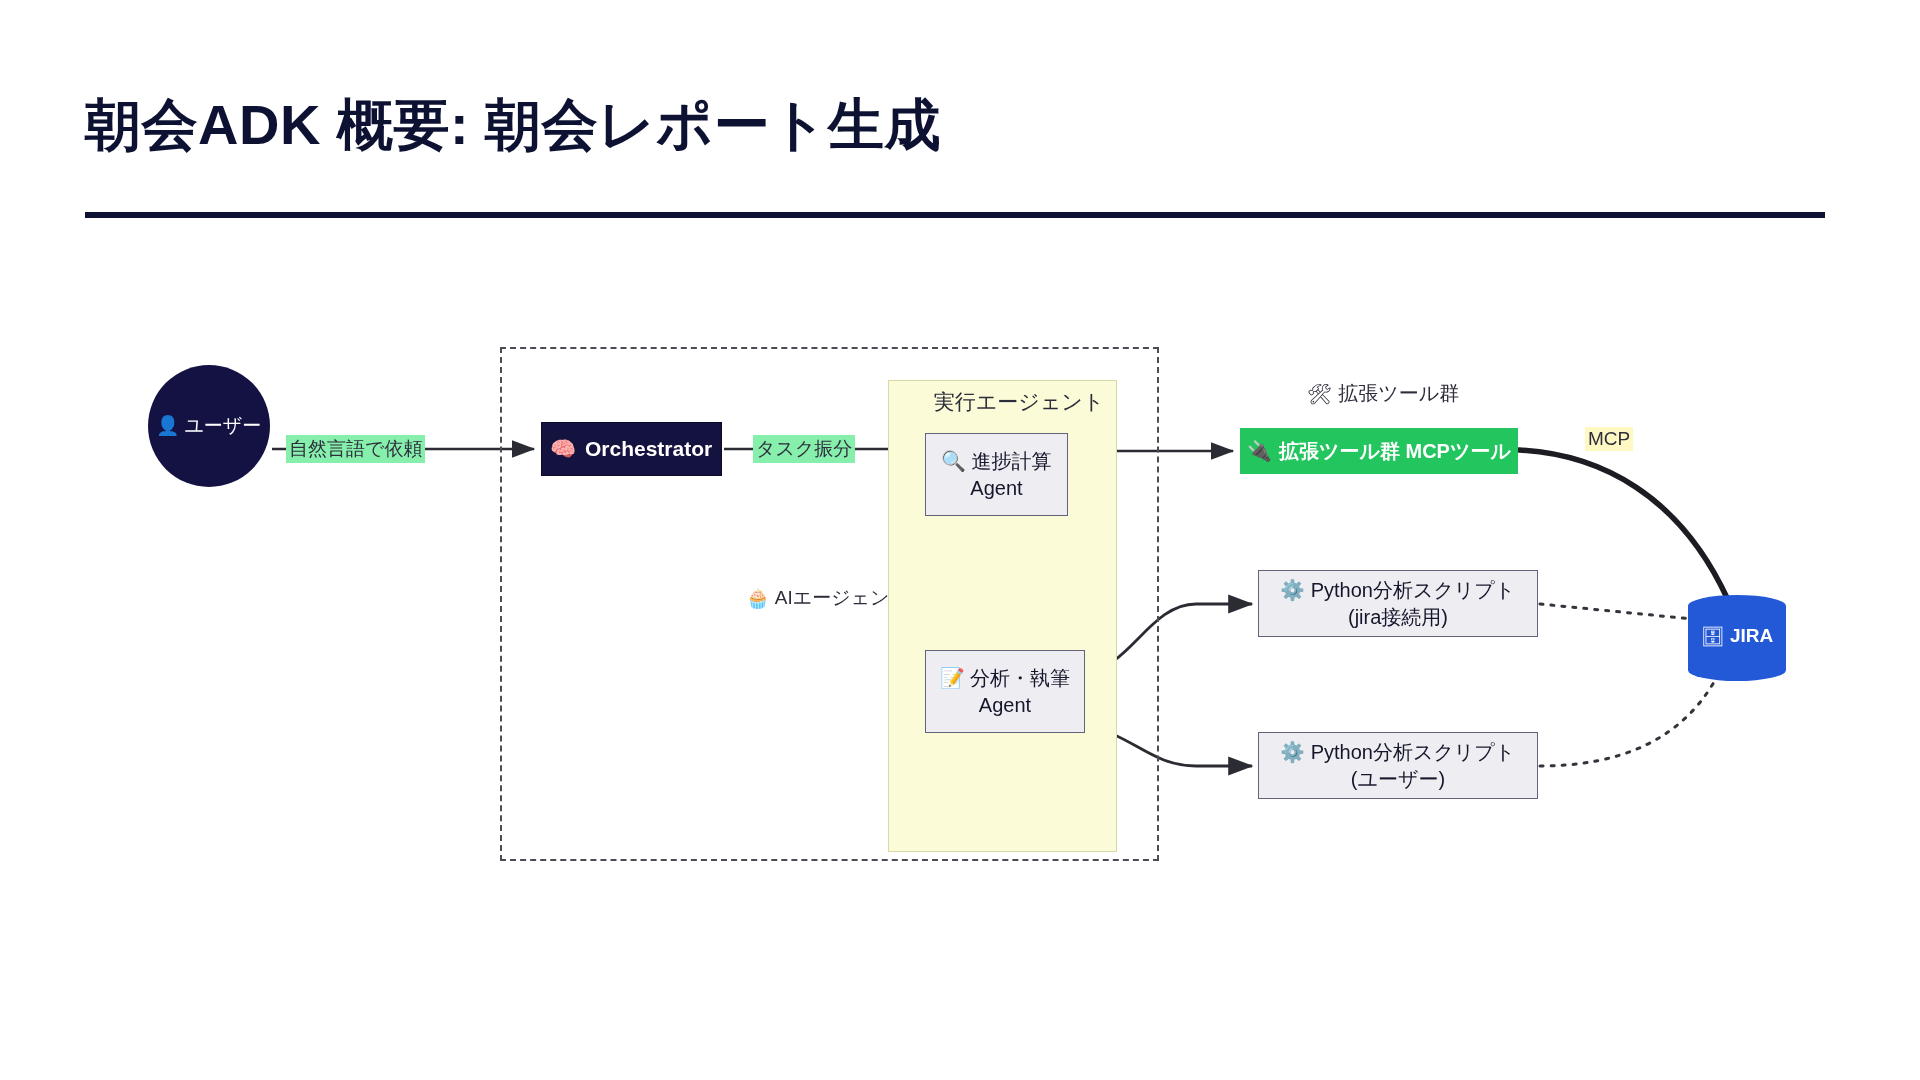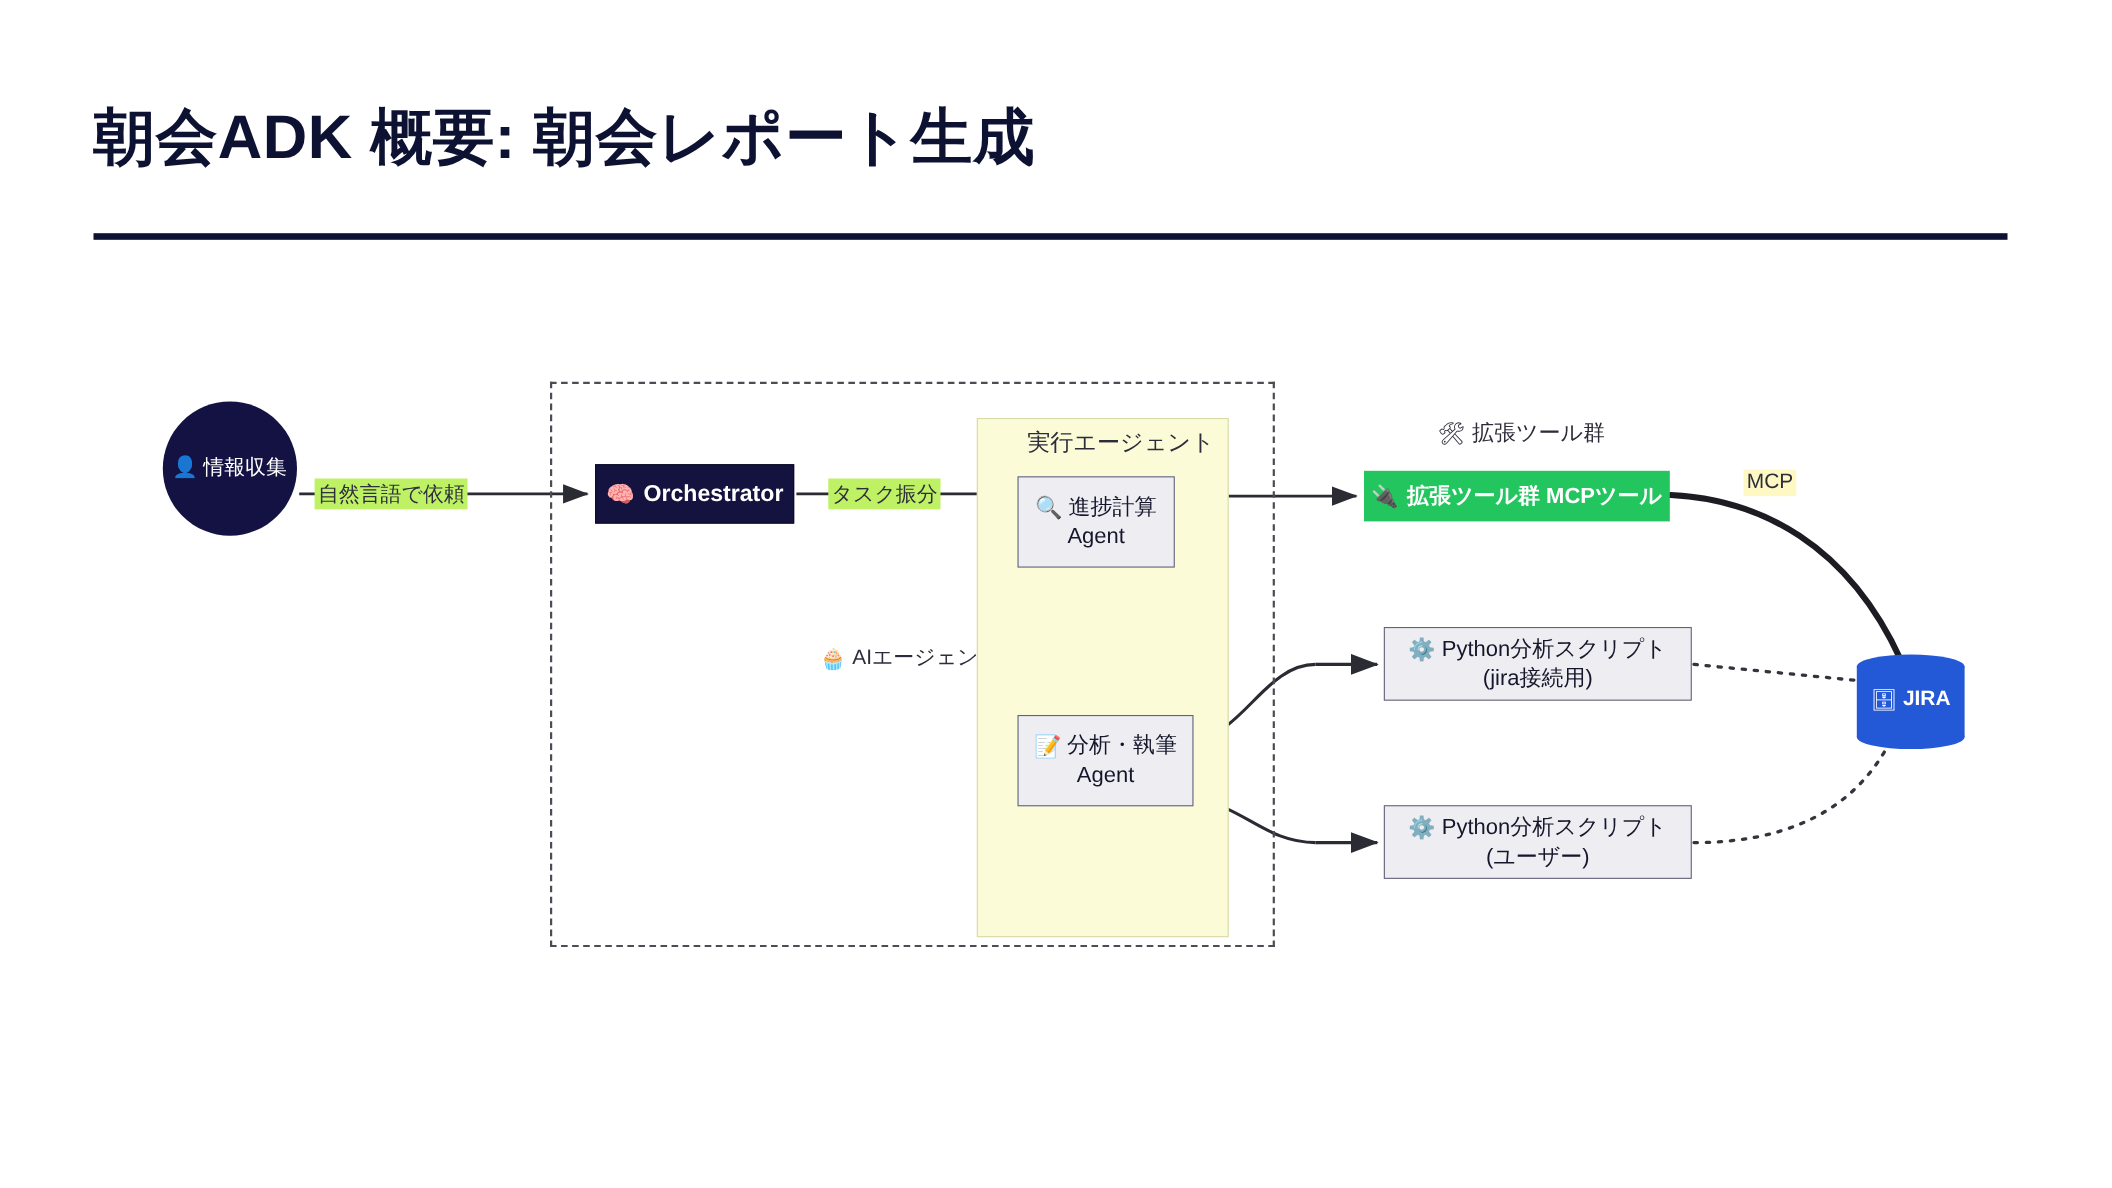--- a/index.html
+++ b/index.html
@@ -255,21 +255,21 @@
     font-weight: bold;
     white-space: nowrap;
     z-index: 2;
   }
 
   
   .edge-label {
     position: absolute;
     font-size: 19px;
     color: #2e2e3c;
-    background: #bef264;
+    background: #86efac;
     padding: 1px 3px;
     white-space: nowrap;
   }
   .edge-label-nl { left: 286px; top: 195px; }
   .edge-label-task { left: 753px; top: 195px; text-align: center; }
   .edge-label-mcp { left: 1585px; top: 187px; background: #fef9c3; }
 
   .emoji {
     font-family: "DejaVu Sans", sans-serif;
     font-weight: normal;
@@ -319,21 +319,21 @@
   <div class="cluster-exec-label">実行エージェント</div>
 
   <div class="tools-group-label">
     <span class="emoji">🛠</span>
     <span>拡張ツール群</span>
   </div>
 
   <div class="node user-node">
     <div class="row">
       <span class="emoji">👤</span>
-      <span>情報収集</span>
+      <span>ユーザー</span>
     </div>
   </div>
 
   <div class="node orchestrator-node">
     <div class="row">
       <span class="emoji">🧠</span>
       <span>Orchestrator</span>
     </div>
   </div>
 

